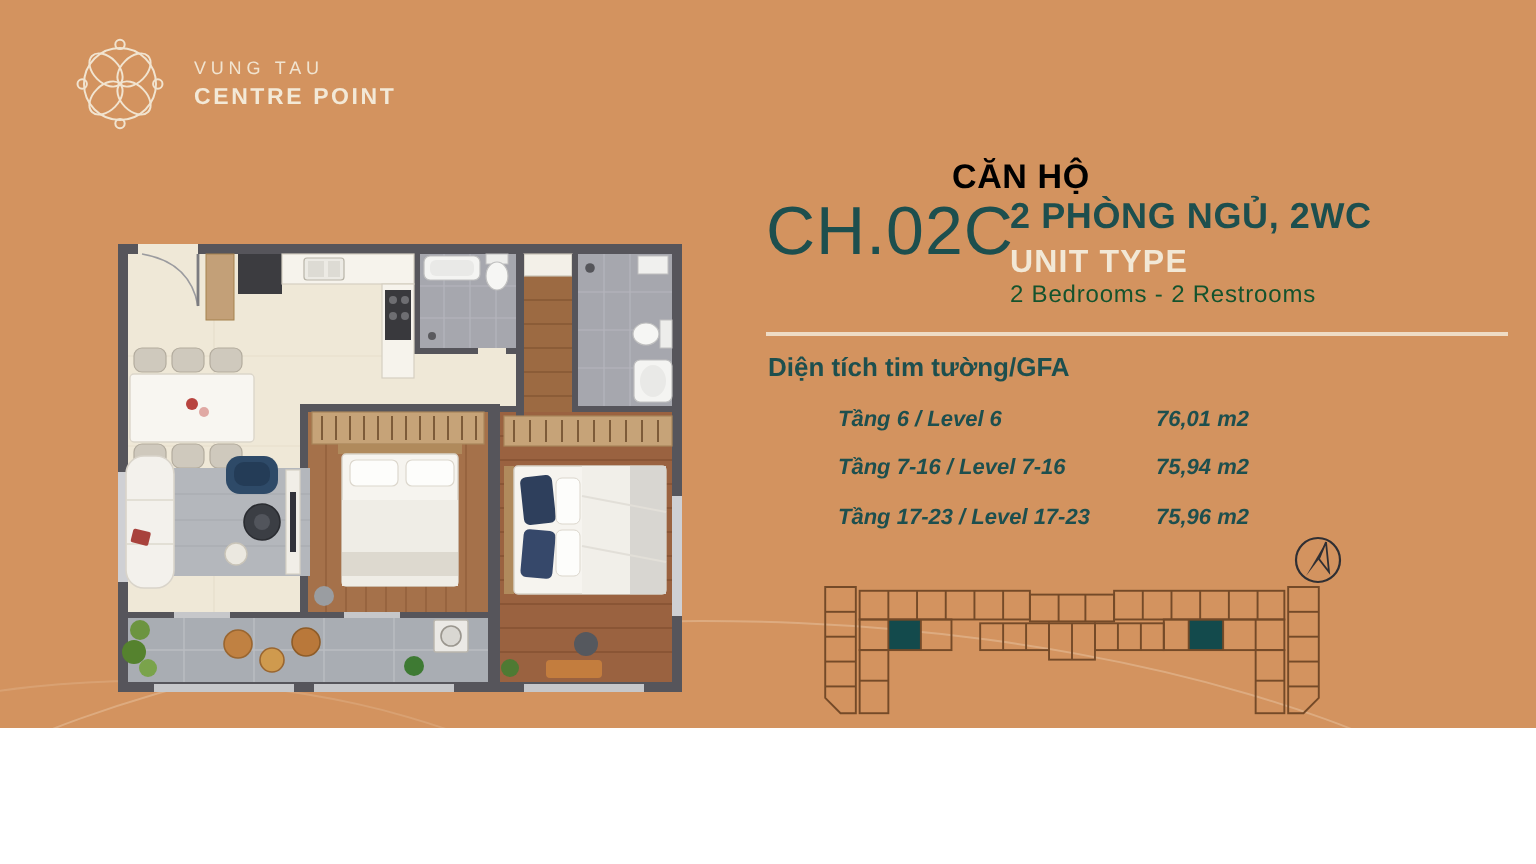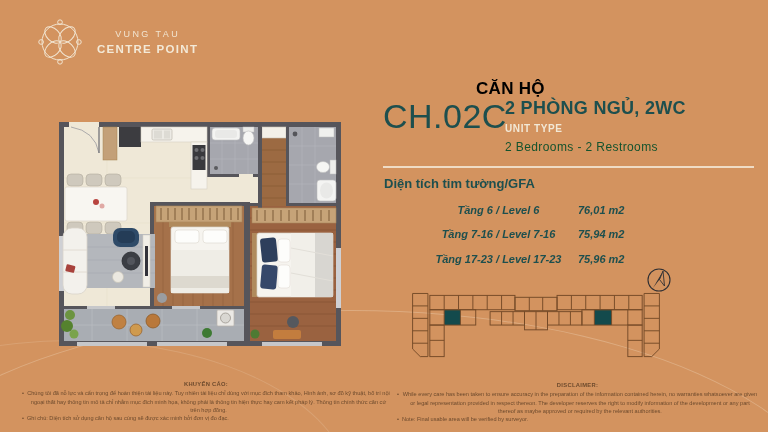--- a/index.html
+++ b/index.html
@@ -1,32 +1,32 @@
 <!DOCTYPE html>
 <html><head>
 <meta charset="utf-8">
 <style>
   html,body{margin:0;padding:0;}
-  .canvas{position:relative;width:768px;height:432px;background:#d3935f;overflow:hidden;
-          font-family:"Liberation Sans",sans-serif;text-align:center;}
+  .canvas{position:relative;width:768px;height:364px;background:#d3935f;overflow:hidden;
+          font-family:"Liberation Sans",sans-serif;}
   .abs{position:absolute;}
   
   .arc{position:absolute;border-radius:50%;pointer-events:none;}
   .arc1{width:980px;height:430px;left:-140px;top:310px;border:1px solid rgba(245,230,206,0.30);}
   .arc2{width:560px;height:300px;left:-210px;top:340px;border:1px solid rgba(245,230,206,0.18);}
   
   .logo{left:33px;top:13px;display:flex;align-items:center;color:#f3e9d7;}
   .logo-text{margin-left:10px;}
   .logo-l1{font-size:9px;letter-spacing:2.4px;opacity:.95;}
   .logo-l2{font-size:11.5px;font-weight:bold;letter-spacing:1.3px;margin-top:4px;}
   
   .unit-code{left:383px;top:97px;font-size:34px;font-weight:400;letter-spacing:.5px;color:#1d4f4e;}
   .vi1{left:476px;top:79px;font-size:17px;font-weight:bold;color:#000000;letter-spacing:.3px;}
   .vi2{left:505px;top:98px;font-size:18px;font-weight:bold;color:#1d4f4e;letter-spacing:.3px;}
-  .en1{left:505px;top:123px;font-size:10px;font-weight:bold;color:#f2e8d6;letter-spacing:.6px;}
+  .en1{left:505px;top:123px;font-size:16px;font-weight:bold;color:#f2e8d6;letter-spacing:.6px;}
   .en2{left:505px;top:140px;font-size:12px;color:#14532d;letter-spacing:.4px;}
   .rule{left:383px;top:166px;width:371px;height:1.5px;background:rgba(243,233,215,.85);}
   .gfa-header{left:384px;top:176px;font-size:13px;font-weight:bold;color:#1d4f4e;}
   .gfa-row{position:absolute;left:419px;font-size:11px;font-style:italic;font-weight:bold;color:#1d4f4e;}
   .gfa-row .lvl{display:inline-block;width:159px;}
   .r0{top:204px;} .r1{top:228px;} .r2{top:253px;}
   
   .note{position:absolute;color:#6d4a2d;font-size:5.6px;line-height:1.45;}
   .note-vi{left:22px;top:380px;width:368px;}
   .note-en{left:397px;top:381px;width:361px;}

